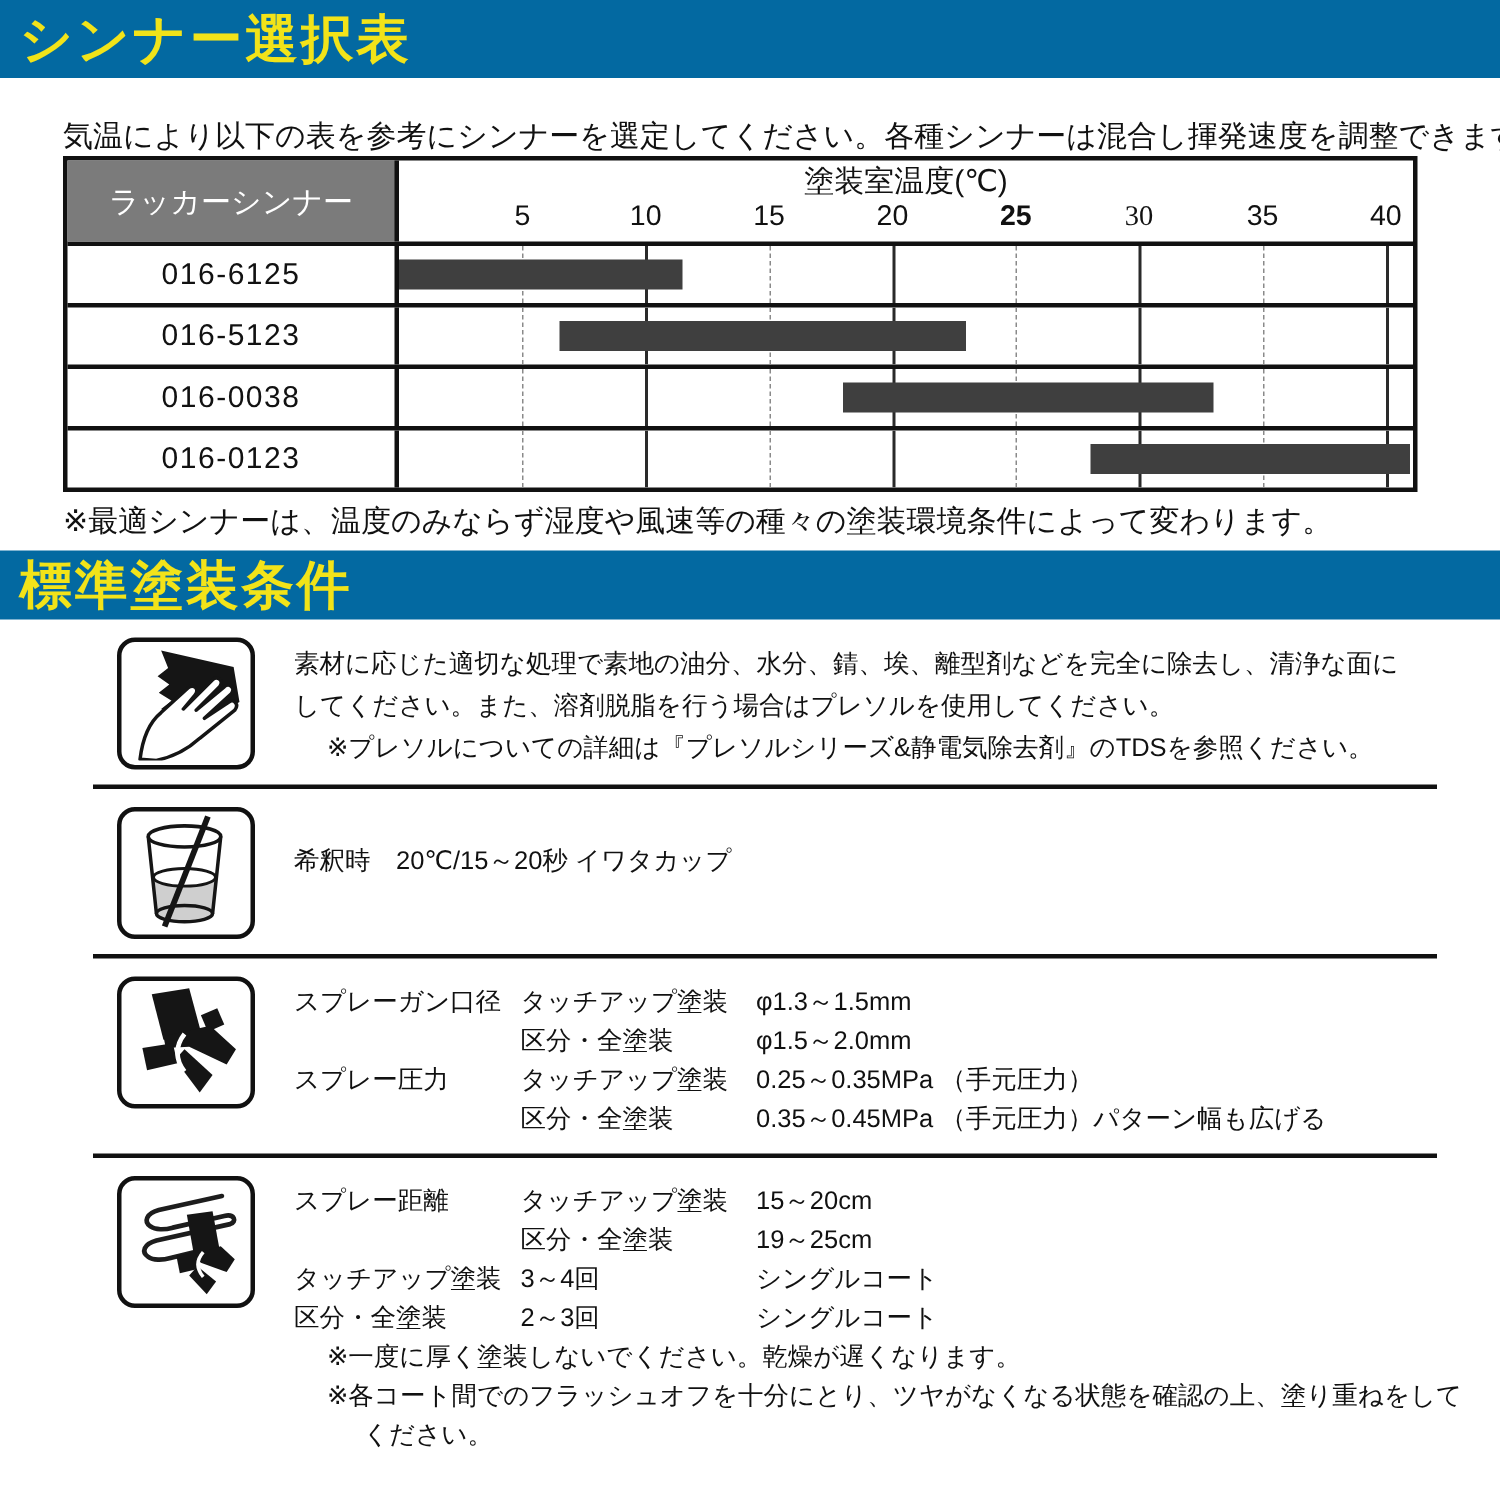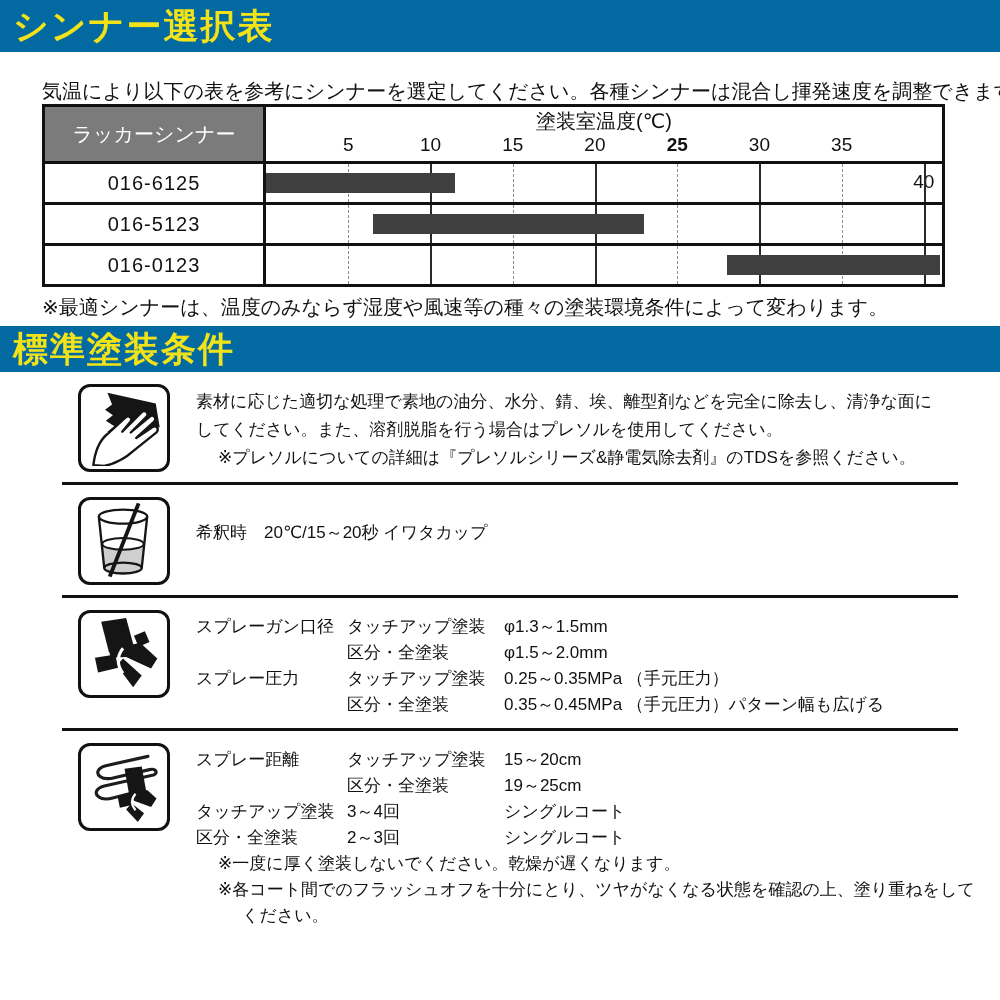--- a/index.html
+++ b/index.html
@@ -74,23 +74,23 @@
     <div class="t-header">
       <div class="t-corner">ラッカーシンナー</div>
       <div class="t-scale">
         <div class="t-scale-title">塗装室温度(℃)</div>
         <div class="t-ticks" id="tick-row">
             <span class="t-tick" style="left: 12.17%;">5</span>
             <span class="t-tick" style="left: 24.33%;">10</span>
             <span class="t-tick" style="left: 36.5%;">15</span>
             <span class="t-tick" style="left: 48.66%;">20</span>
             <span class="t-tick" style="left: 60.83%; font-weight: bold;">25</span>
-            <span class="t-tick" style="left: 72.99%;">30</span>
+            <span class="t-tick" style="left: 72.99%; font-family: Liberation Serif, serif;">30</span>
             <span class="t-tick" style="left: 85.16%;">35</span>
-            <span class="t-tick" style="left: 97.32%; margin-top: 37px;">40</span>
+            <span class="t-tick" style="left: 97.32%;">40</span>
           </div>
       </div>
     </div>
     <div id="table-rows">
         <div class="t-row">
           <div class="t-row-label">016-6125</div>
           <div class="t-row-chart">
             <div class="gl gl-solid" style="left: 24.33%;"></div>
             <div class="gl gl-solid" style="left: 48.66%;"></div>
             <div class="gl gl-solid" style="left: 72.99%;"></div>
@@ -107,20 +107,34 @@
           <div class="t-row-chart">
             <div class="gl gl-solid" style="left: 24.33%;"></div>
             <div class="gl gl-solid" style="left: 48.66%;"></div>
             <div class="gl gl-solid" style="left: 72.99%;"></div>
             <div class="gl gl-solid" style="left: 97.32%;"></div>
             <div class="gl gl-dash" style="left: 12.17%;"></div>
             <div class="gl gl-dash" style="left: 36.5%;"></div>
             <div class="gl gl-dash" style="left: 60.83%;"></div>
             <div class="gl gl-dash" style="left: 85.16%;"></div>
             <div class="t-bar" style="left: 15.82%; width: 40.15%; background: rgb(63, 63, 63);"></div>
+          </div>
+        </div>
+        <div class="t-row">
+          <div class="t-row-label">016-0038</div>
+          <div class="t-row-chart">
+            <div class="gl gl-solid" style="left: 24.33%;"></div>
+            <div class="gl gl-solid" style="left: 48.66%;"></div>
+            <div class="gl gl-solid" style="left: 72.99%;"></div>
+            <div class="gl gl-solid" style="left: 97.32%;"></div>
+            <div class="gl gl-dash" style="left: 12.17%;"></div>
+            <div class="gl gl-dash" style="left: 36.5%;"></div>
+            <div class="gl gl-dash" style="left: 60.83%;"></div>
+            <div class="gl gl-dash" style="left: 85.16%;"></div>
+            <div class="t-bar" style="left: 43.8%; width: 36.5%; background: rgb(63, 63, 63);"></div>
           </div>
         </div>
         <div class="t-row">
           <div class="t-row-label">016-0123</div>
           <div class="t-row-chart">
             <div class="gl gl-solid" style="left: 24.33%;"></div>
             <div class="gl gl-solid" style="left: 48.66%;"></div>
             <div class="gl gl-solid" style="left: 72.99%;"></div>
             <div class="gl gl-solid" style="left: 97.32%;"></div>
             <div class="gl gl-dash" style="left: 12.17%;"></div>

